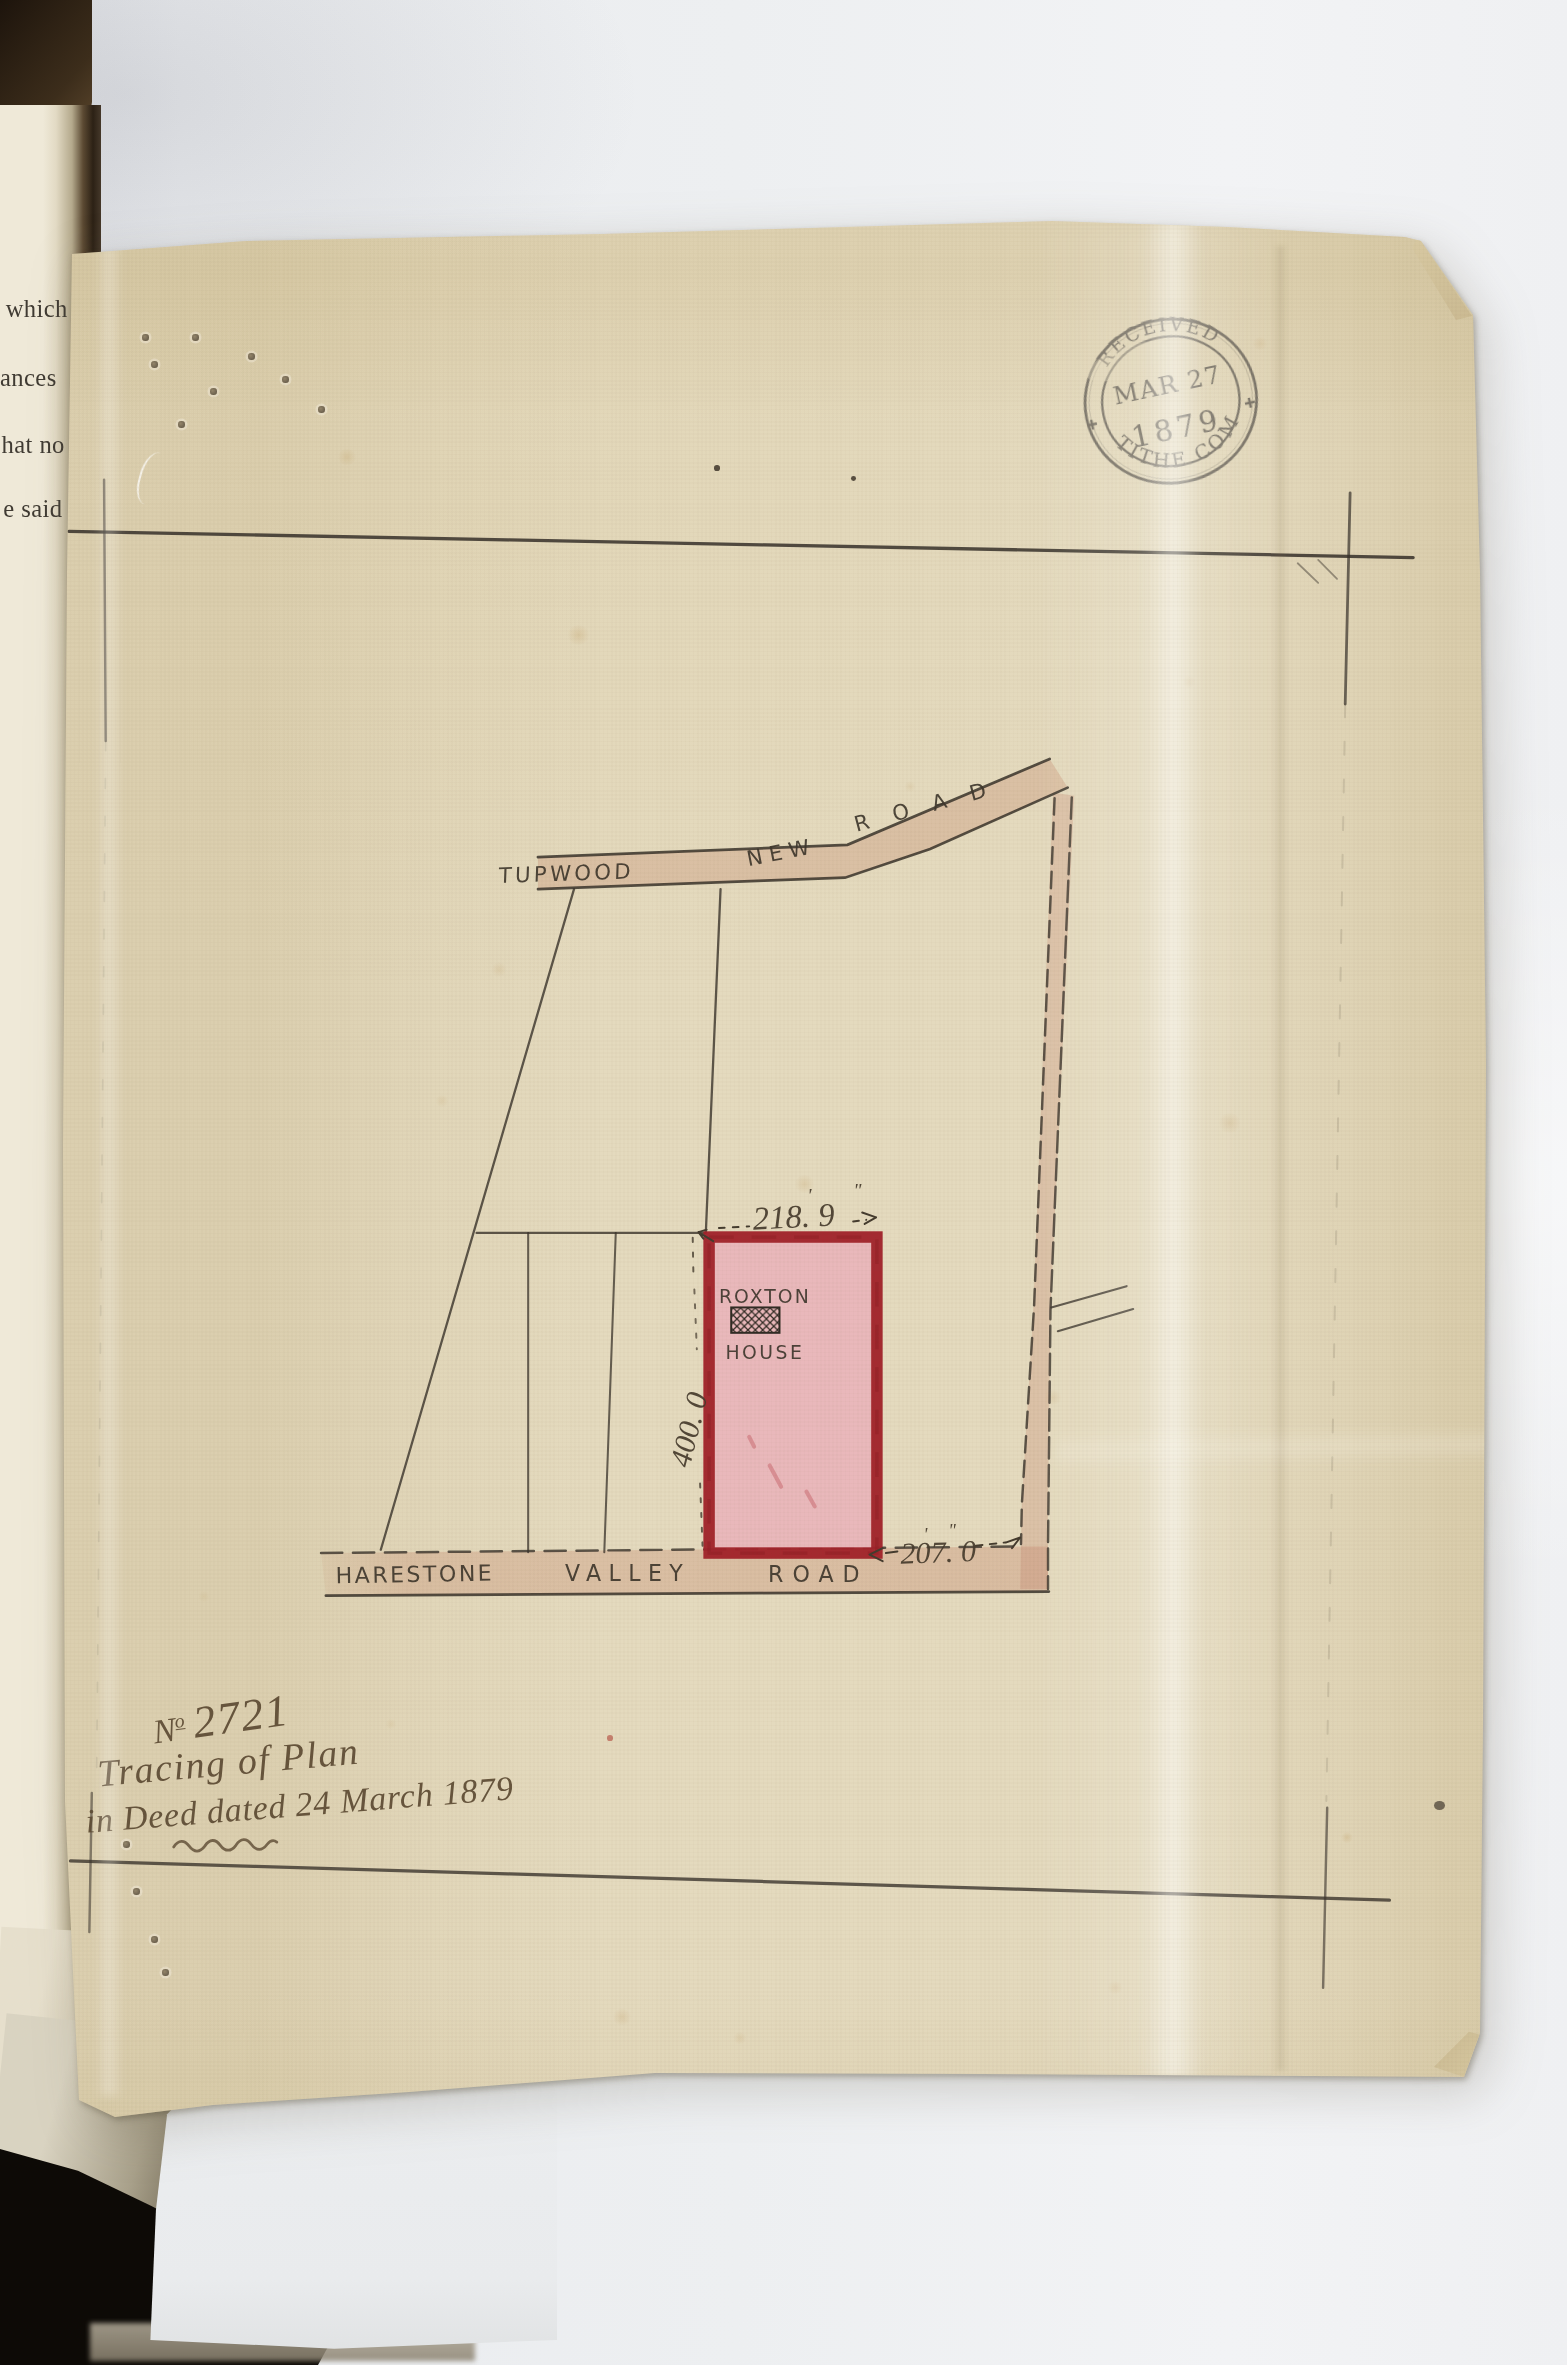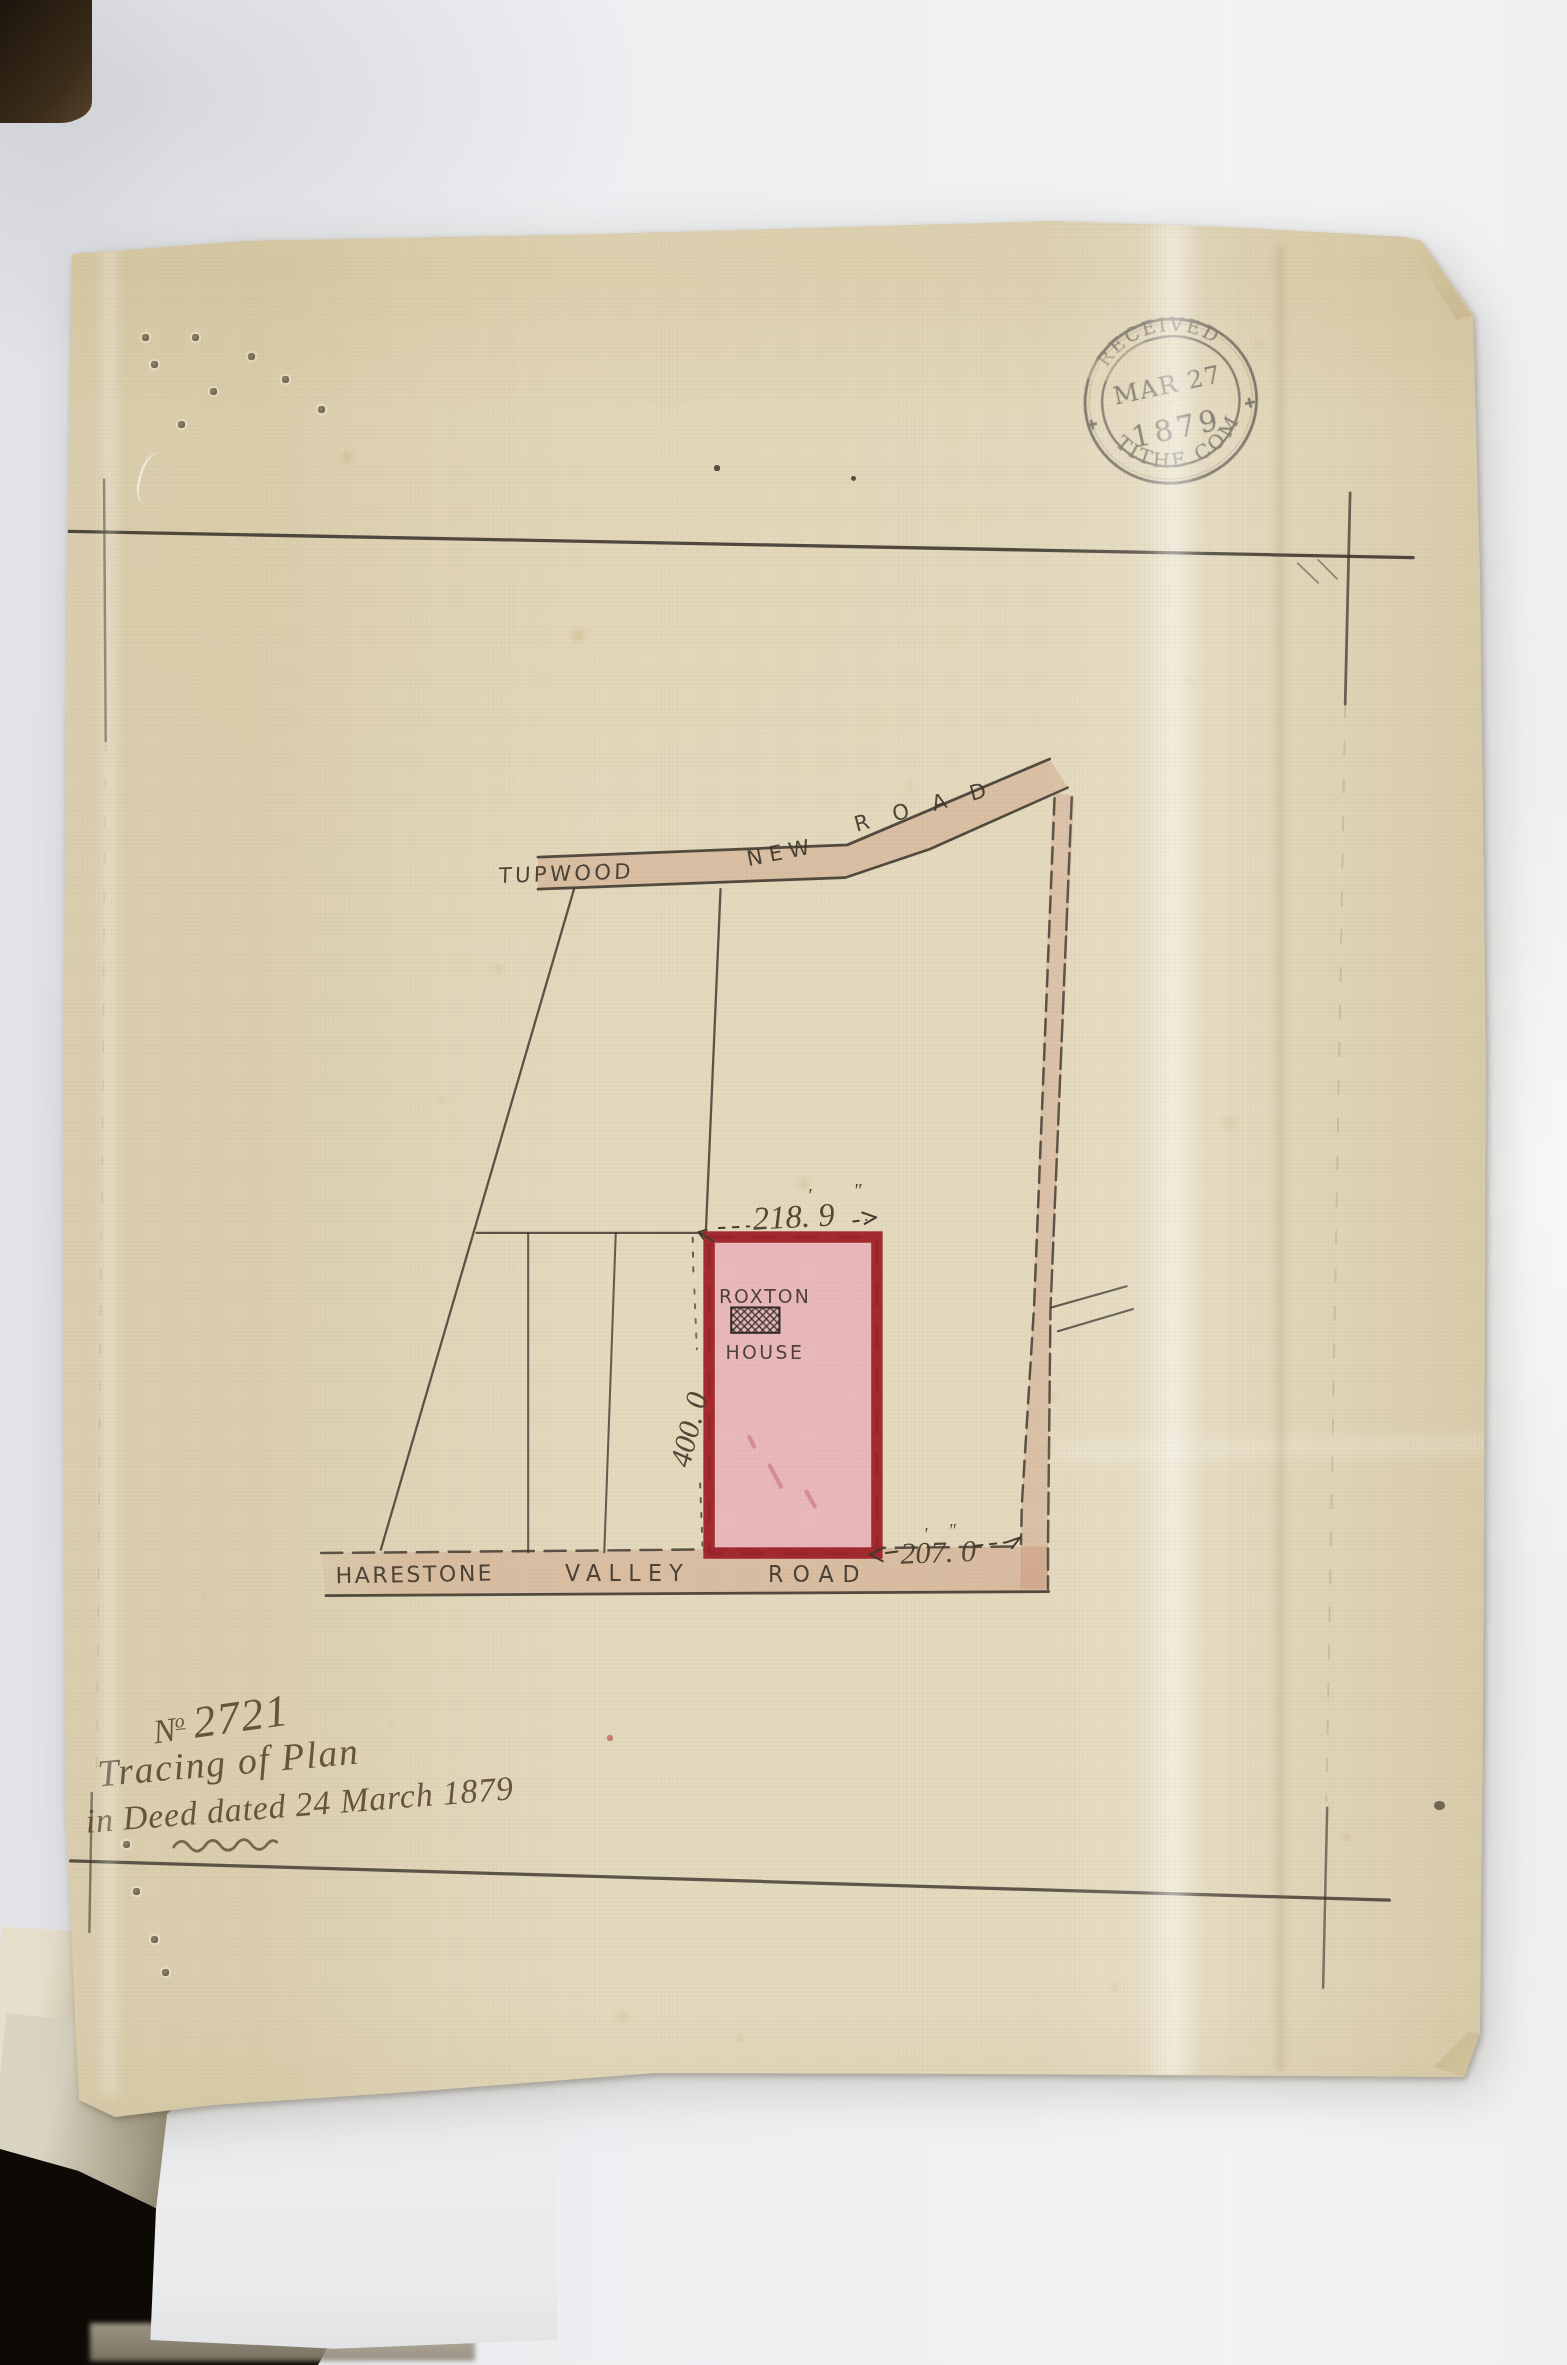--- a/index.html
+++ b/index.html
@@ -108,20 +108,26 @@
 </style>
 </head>
 <body>
 
 <div class="scene">
 
   <div class="abs backing"></div>
 
   <div class="abs book-left">
     <div class="book-dark-top"></div>
+    <div class="book-page">
+      <span class="frag" style="left:5.7px;top:190px;">which</span>
+      <span class="frag" style="left:0px;top:259px;">ances</span>
+      <span class="frag" style="left:1.6px;top:326px;">hat no</span>
+      <span class="frag" style="left:3.3px;top:390px;">e said</span>
+    </div>
     <div class="book-dark-bottom"></div>
   </div>
 
   <div class="abs corner-group">
     <div class="page-curve1"></div>
     <div class="page-curve2"></div>
     <div class="dark-wedge"></div>
     <div class="bottom-strip"></div>
     <div class="sheet-corner"></div>
   </div>

